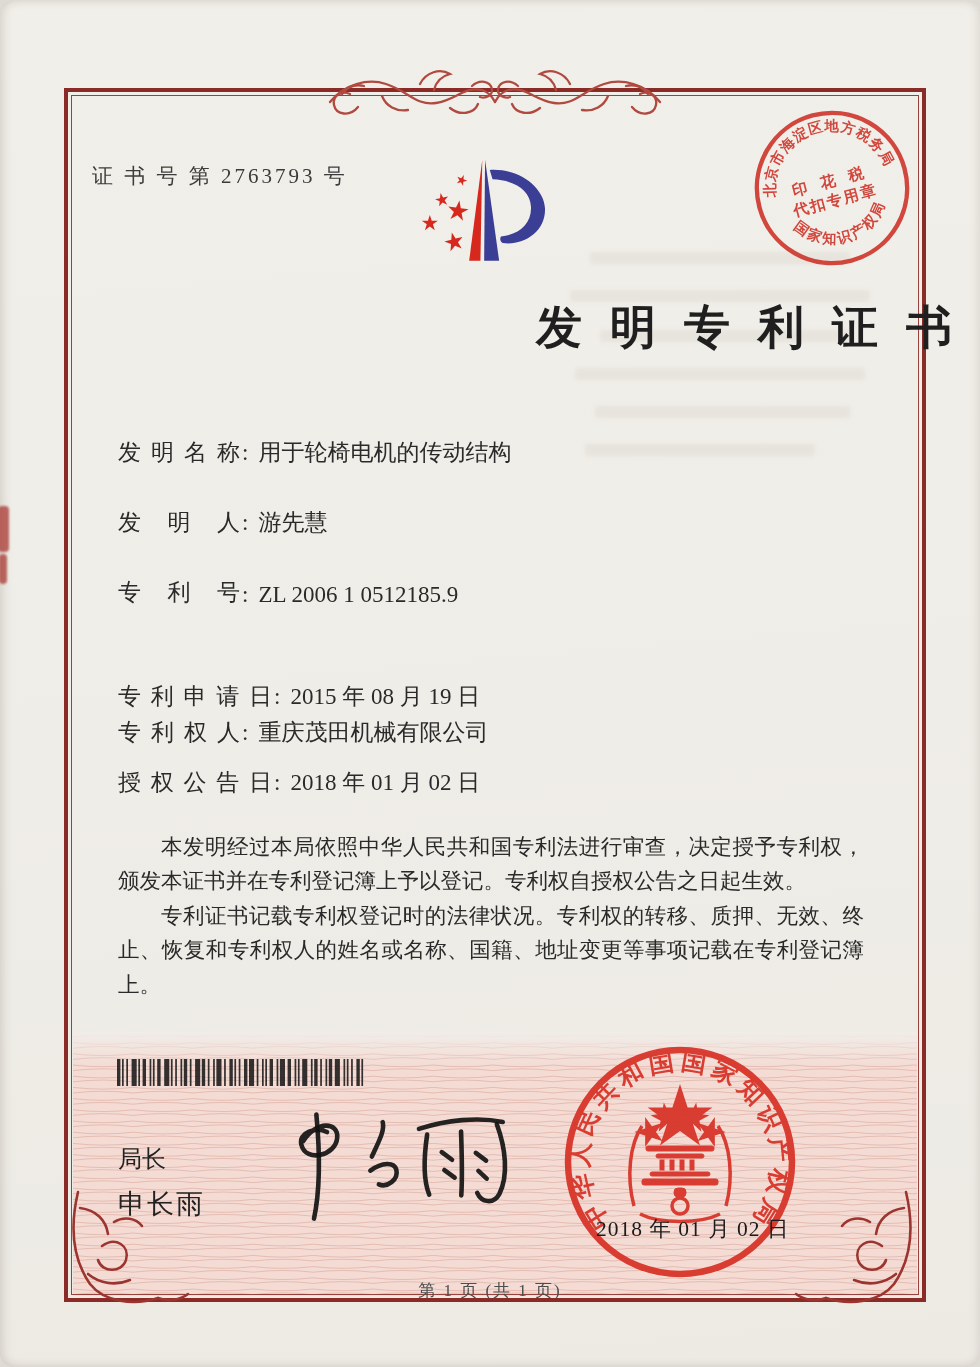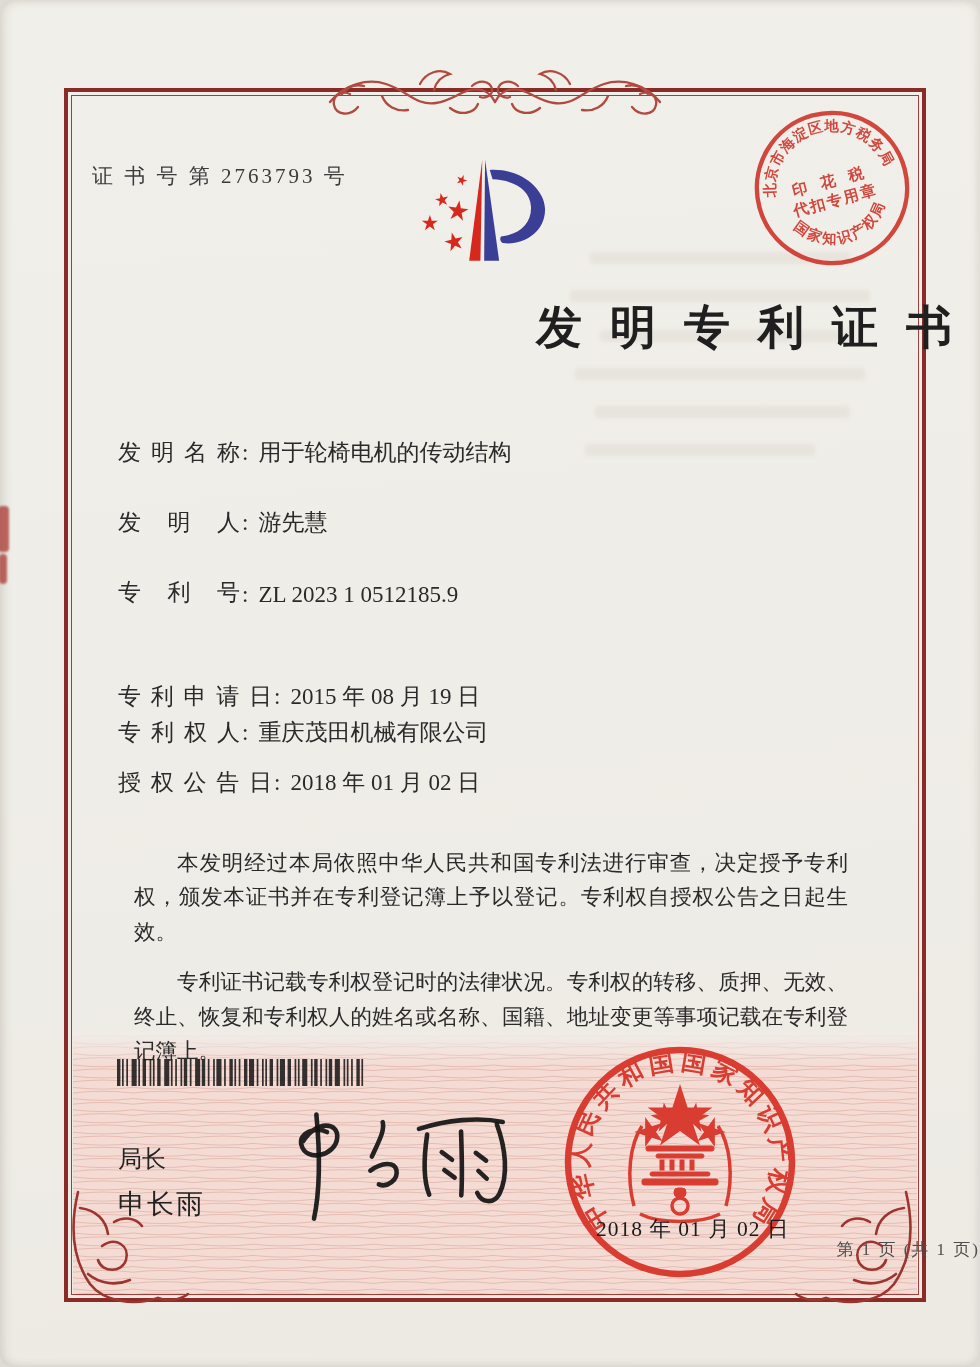--- a/index.html
+++ b/index.html
@@ -29,36 +29,36 @@
   .tax-stamp{position:absolute;left:748px;top:104px;transform:rotate(-15deg);z-index:4;opacity:.92;}
   .tax-stamp text{fill:#cf382e;font-family:"Liberation Serif","DejaVu Serif",serif;font-weight:600;}
   
   .field{position:absolute;left:118px;font-size:23px;color:#2a2a2a;white-space:nowrap;z-index:4;}
   .f-label{display:inline-block;width:122px;text-align:justify;text-align-last:justify;vertical-align:bottom;}
   .f-label.wide{width:154px;}
   .f-colon{margin:0 10px 0 2px;}
   
   .paras{position:absolute;left:118px;top:830px;width:746px;font-size:21.5px;line-height:34.4px;
     color:#2a2a2a;text-align:justify;z-index:4;}
-  .paras p{margin:16px;text-indent:2em;}
+  .paras p{margin:0;text-indent:2em;}
   
   .barcode{position:absolute;left:117px;top:1059px;z-index:4;}
   .barcode rect{fill:#181818;opacity:.88;}
   
   .signer-title{position:absolute;left:118px;top:1143px;font-size:24px;color:#222;z-index:4;}
   .signer-name{position:absolute;left:118px;top:1186px;font-size:27px;color:#222;letter-spacing:2px;z-index:4;}
   .signature{position:absolute;left:252px;top:1096px;z-index:5;transform:rotate(-2deg);}
   .signature path{fill:none;stroke:#121212;stroke-width:4.6;stroke-linecap:round;stroke-linejoin:round;opacity:.92;}
   
   .seal{position:absolute;left:556px;top:1038px;z-index:4;opacity:.95;}
   .seal text{fill:#d8352a;font-weight:700;font-family:"Liberation Serif","DejaVu Serif",serif;}
   .seal .emblem{fill:#d8352a;stroke:#d8352a;}
   .seal-date{position:absolute;left:596px;top:1214px;font-size:21.5px;color:#1b1b1b;letter-spacing:1px;z-index:6;}
   
-  .footer{position:absolute;left:0;top:1238px;width:100%;text-align:right;font-size:17px;
+  .footer{position:absolute;left:0;top:1279px;width:100%;text-align:center;font-size:17px;
     letter-spacing:2px;color:#4d4d4d;z-index:4;}
   
   .dragons{position:absolute;left:322px;top:50px;z-index:3;}
   .dragons path{fill:none;stroke:#b04a41;stroke-width:2.3;stroke-linecap:round;}
   .corner{position:absolute;z-index:3;}
   .corner path{fill:none;stroke:#9c352f;stroke-width:2.6;stroke-linecap:round;}
   .corner-left{left:62px;top:1188px;}
   .corner-right{left:792px;top:1188px;transform:scaleX(-1);}
   
   .edge-mark{position:absolute;background:#a8322c;border-radius:4px;filter:blur(1.2px);opacity:.72;z-index:4;}
@@ -216,21 +216,21 @@
 
   <div class="title">发明专利证书</div>
 
   <div class="field" style="top:437px">
     <span class="f-label">发明名称</span><span class="f-colon">:</span><span>用于轮椅电机的传动结构</span>
   </div>
   <div class="field" style="top:507px">
     <span class="f-label">发明人</span><span class="f-colon">:</span><span>游先慧</span>
   </div>
   <div class="field" style="top:577px">
-    <span class="f-label">专利号</span><span class="f-colon">:</span><span>ZL 2023 1 0512185.9</span>
+    <span class="f-label">专利号</span><span class="f-colon">:</span><span>ZL 2006 1 0512185.9</span>
   </div>
   <div class="field" style="top:681px">
     <span class="f-label wide">专利申请日</span><span class="f-colon">:</span><span>2015 年 08 月 19 日</span>
   </div>
   <div class="field" style="top:717px">
     <span class="f-label">专利权人</span><span class="f-colon">:</span><span>重庆茂田机械有限公司</span>
   </div>
   <div class="field" style="top:767px">
     <span class="f-label wide">授权公告日</span><span class="f-colon">:</span><span>2018 年 01 月 02 日</span>
   </div>

